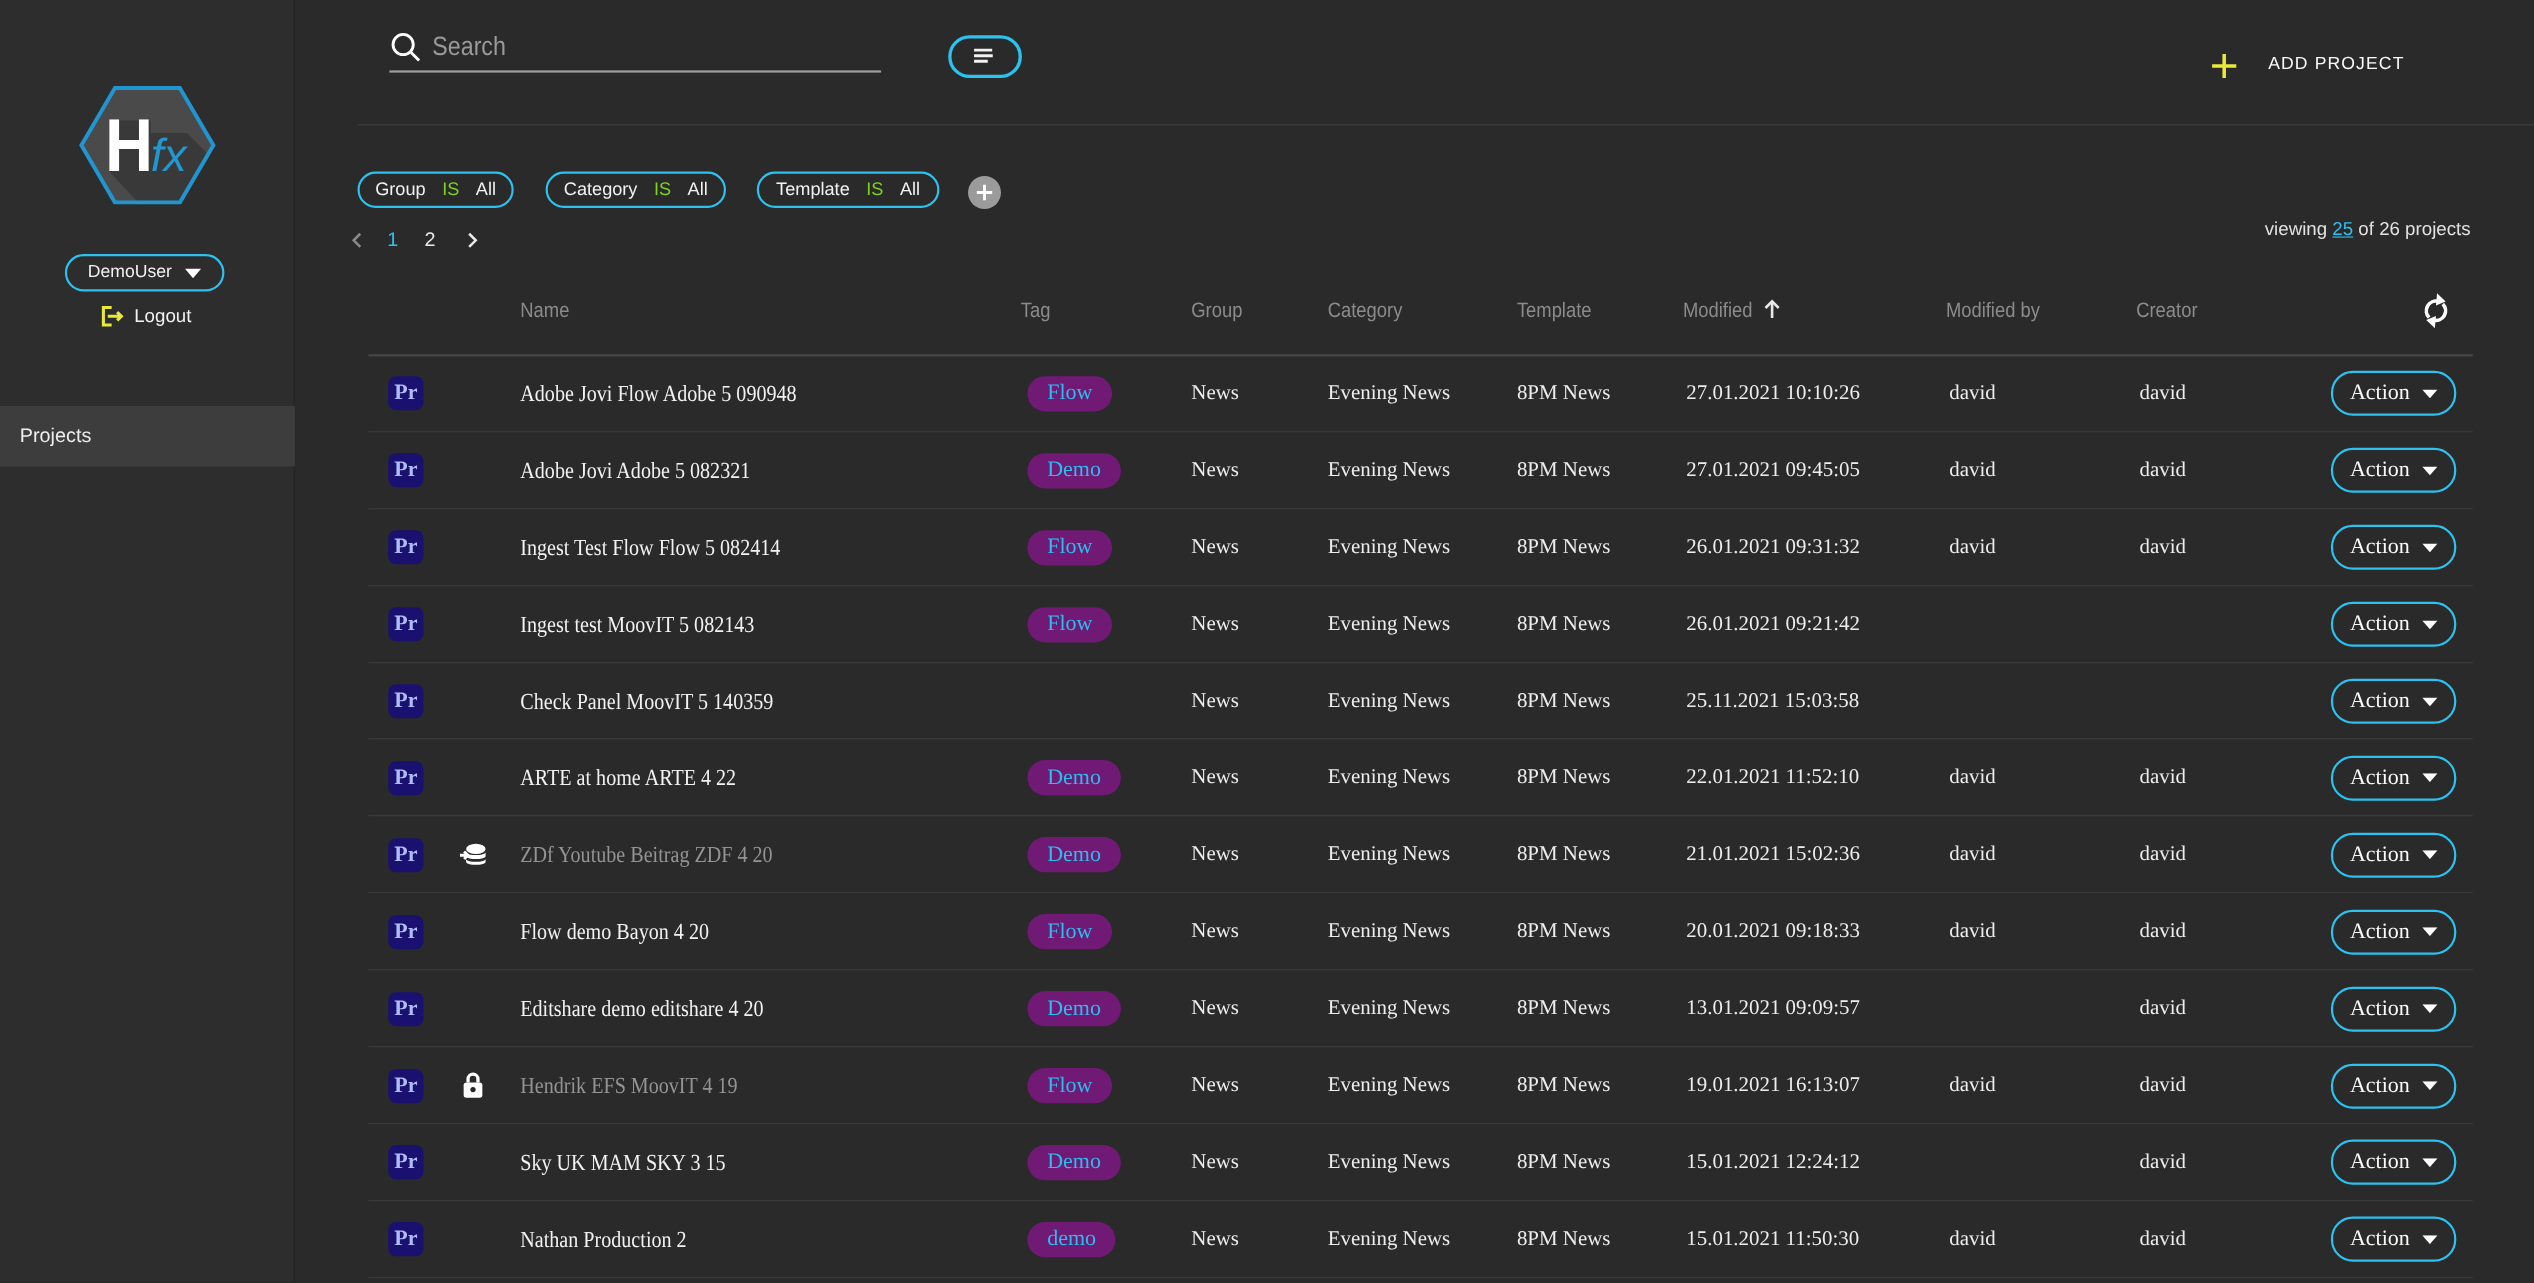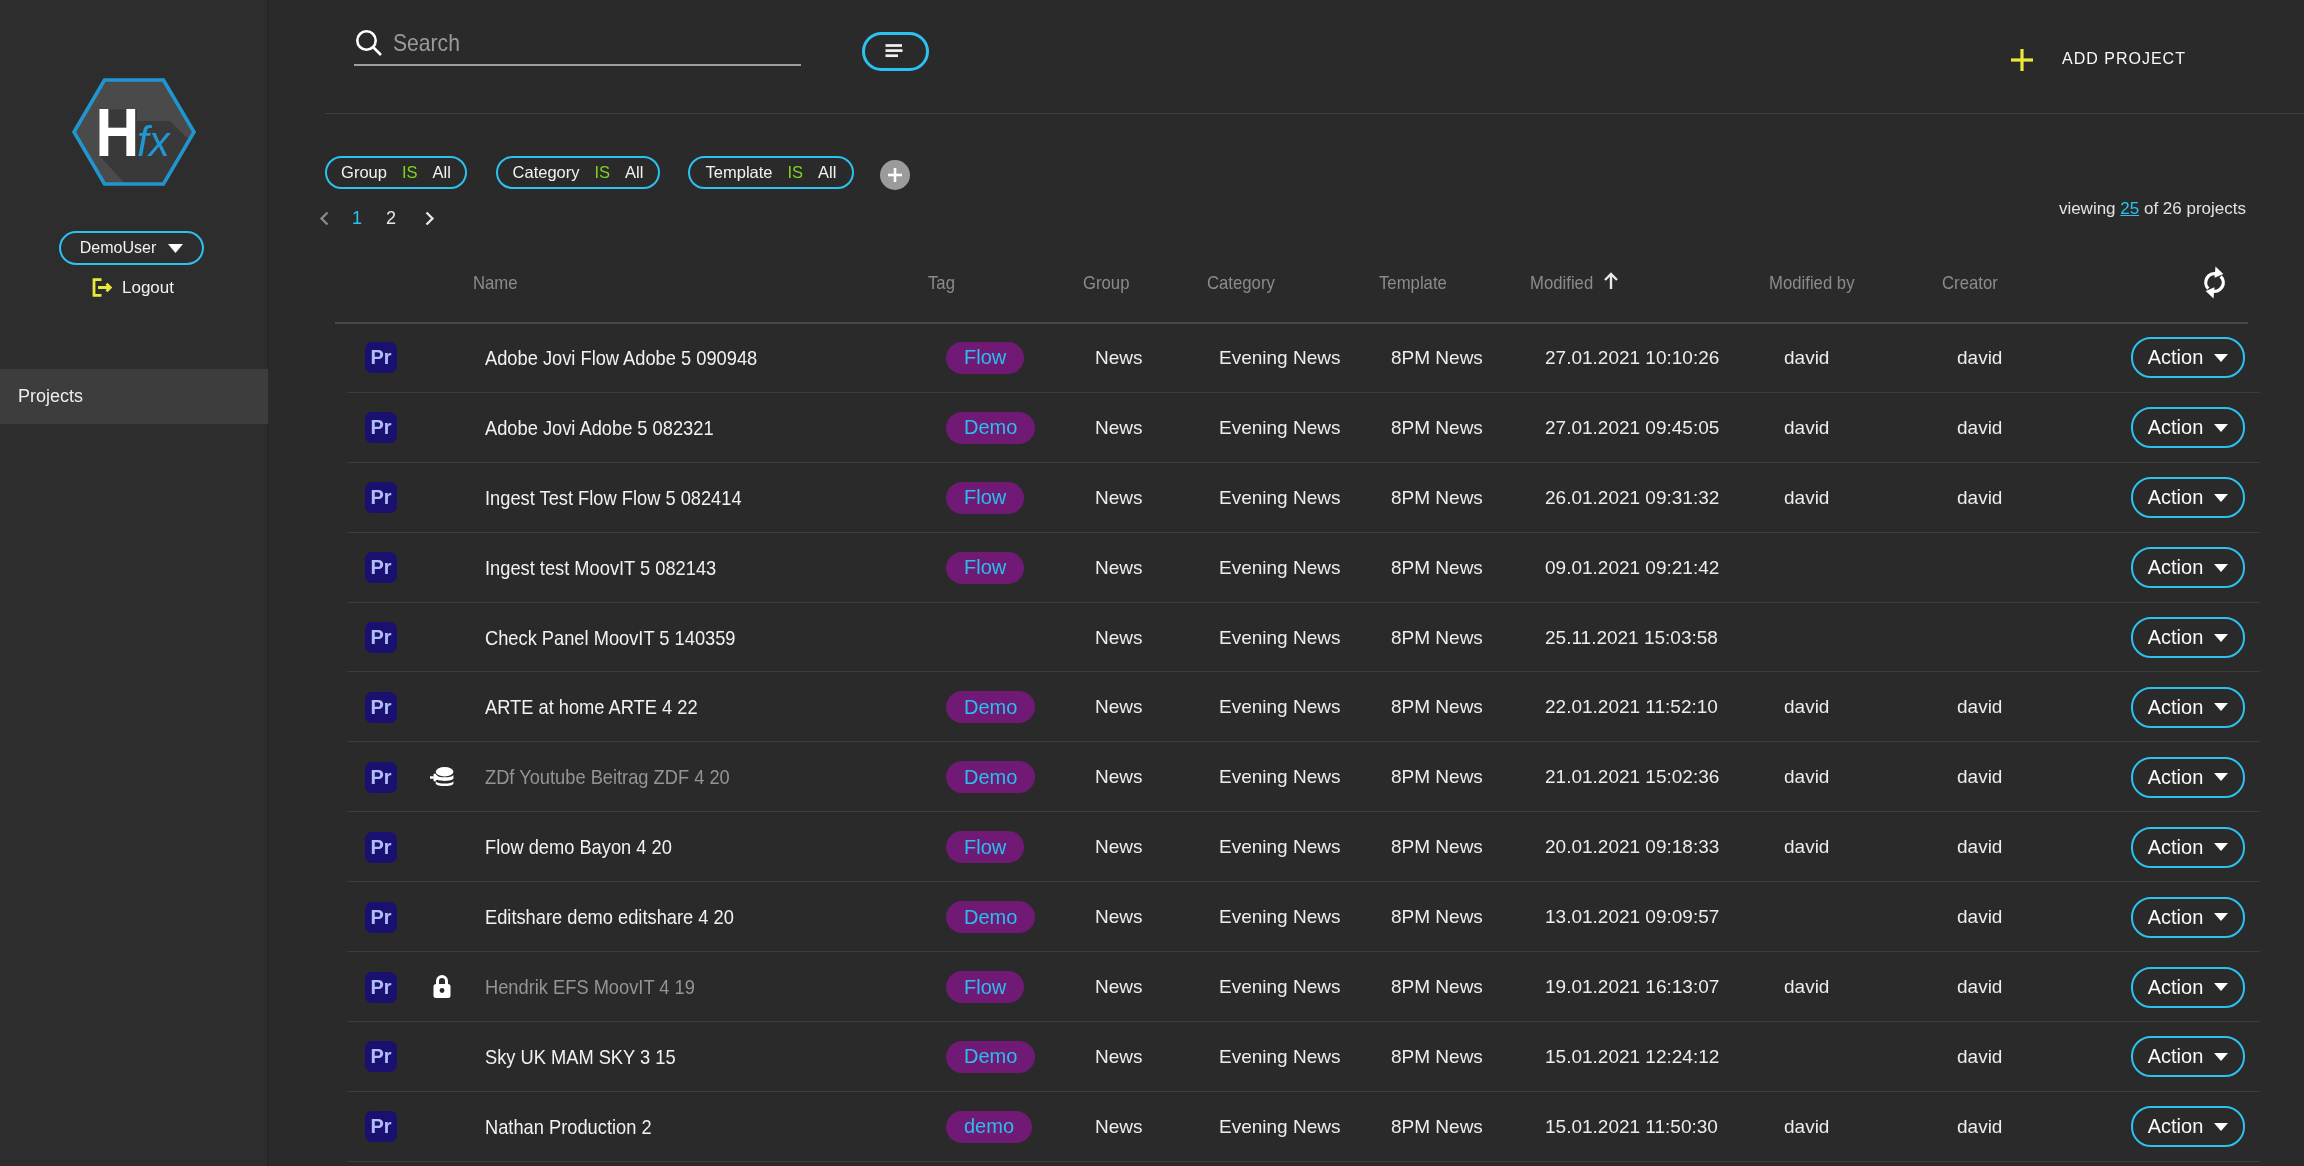--- a/index.html
+++ b/index.html
@@ -24,21 +24,21 @@
           justify-content:center; gap:15px; color:#f2f2f2; font-size:16.5px; top:156px; }
   .chip .is { color:#7ed321; }
   .pcirc { left:880px; top:160px; width:30px; height:30px; border-radius:50%; background:#9b9b9b;
            display:flex; align-items:center; justify-content:center; }
   .pag { top:208px; font-size:18px; color:#e8e8e8; }
   .viewing { top:199px; left:2000px; width:246px; text-align:right; font-size:17px; color:#e2e2e2; }
   .viewing .n { color:#2cc2ef; text-decoration:underline; }
   
   .th { top:272px; font-size:19px; color:#8b8b8b; transform:scaleX(0.88); transform-origin:0 0; white-space:nowrap; }
   .hline { left:335px; top:322px; width:1913px; height:2px; background:#484848; }
-  .row { left:12px; width:1882px; }
+  .row { left:0; width:1882px;font-family:Liberation Serif, serif; }
   .rsep { left:335px; width:1913px; height:1px; background:#3c3c3c; }
   .pr { width:32px; height:31px; border-radius:7px; background:#191070; color:#b0bcf5; font-weight:bold;
         font-size:20px; display:flex; align-items:center; justify-content:center; }
   .name { font-size:21px; color:#f2f2f2; white-space:nowrap; }
   .gray { color:#949494; }
   .cell { font-size:19px; color:#ededed; }
   .tag { height:32px; border-radius:16px; background:#701a75; color:#2abdf0; font-size:20px;
          display:flex; align-items:center; justify-content:center; padding:0 18px; }
   .act { left:2119px; width:114px; height:41px; border:2.5px solid #2cc2ef; border-radius:20px;
          display:flex; align-items:center; justify-content:center; gap:11px; color:#fafafa; font-size:20px; }
@@ -206,21 +206,21 @@
           </svg></div>
         <div class="abs rsep" style="bottom:0;"></div>
       </div>
 <div class="abs row" style="top:532.70px; height:69.90px;">
         <div class="abs pr" style="left:353px; top:19.45px;">Pr</div>
         <div class="abs name" style="left:473px; top:50%; transform:translateY(-50%) scaleX(0.87); transform-origin:0 50%;">Ingest test MoovIT 5 082143</div>
         <div class="abs tag" style="left:934px; top:18.95px;">Flow</div>
         <div class="abs cell" style="left:1083px; top:50%; transform:translateY(-50%);">News</div>
         <div class="abs cell" style="left:1207px; top:50%; transform:translateY(-50%);">Evening News</div>
         <div class="abs cell" style="left:1379px; top:50%; transform:translateY(-50%);">8PM News</div>
-        <div class="abs cell" style="left:1533px; top:50%; transform:translateY(-50%);">09.01.2021 09:21:42</div>
+        <div class="abs cell" style="left:1533px; top:50%; transform:translateY(-50%);">26.01.2021 09:21:42</div>
         <div class="abs act" style="top:14.45px;">Action <svg width="14" height="8" viewBox="0 0 14 8">
             <polygon points="0,0 14,0 7,8" fill="#ffffff"></polygon>
           </svg></div>
         <div class="abs rsep" style="bottom:0;"></div>
       </div>
 <div class="abs row" style="top:602.60px; height:69.90px;">
         <div class="abs pr" style="left:353px; top:19.45px;">Pr</div>
         <div class="abs name" style="left:473px; top:50%; transform:translateY(-50%) scaleX(0.87); transform-origin:0 50%;">Check Panel MoovIT 5 140359</div>
         <div class="abs cell" style="left:1083px; top:50%; transform:translateY(-50%);">News</div>
         <div class="abs cell" style="left:1207px; top:50%; transform:translateY(-50%);">Evening News</div>

